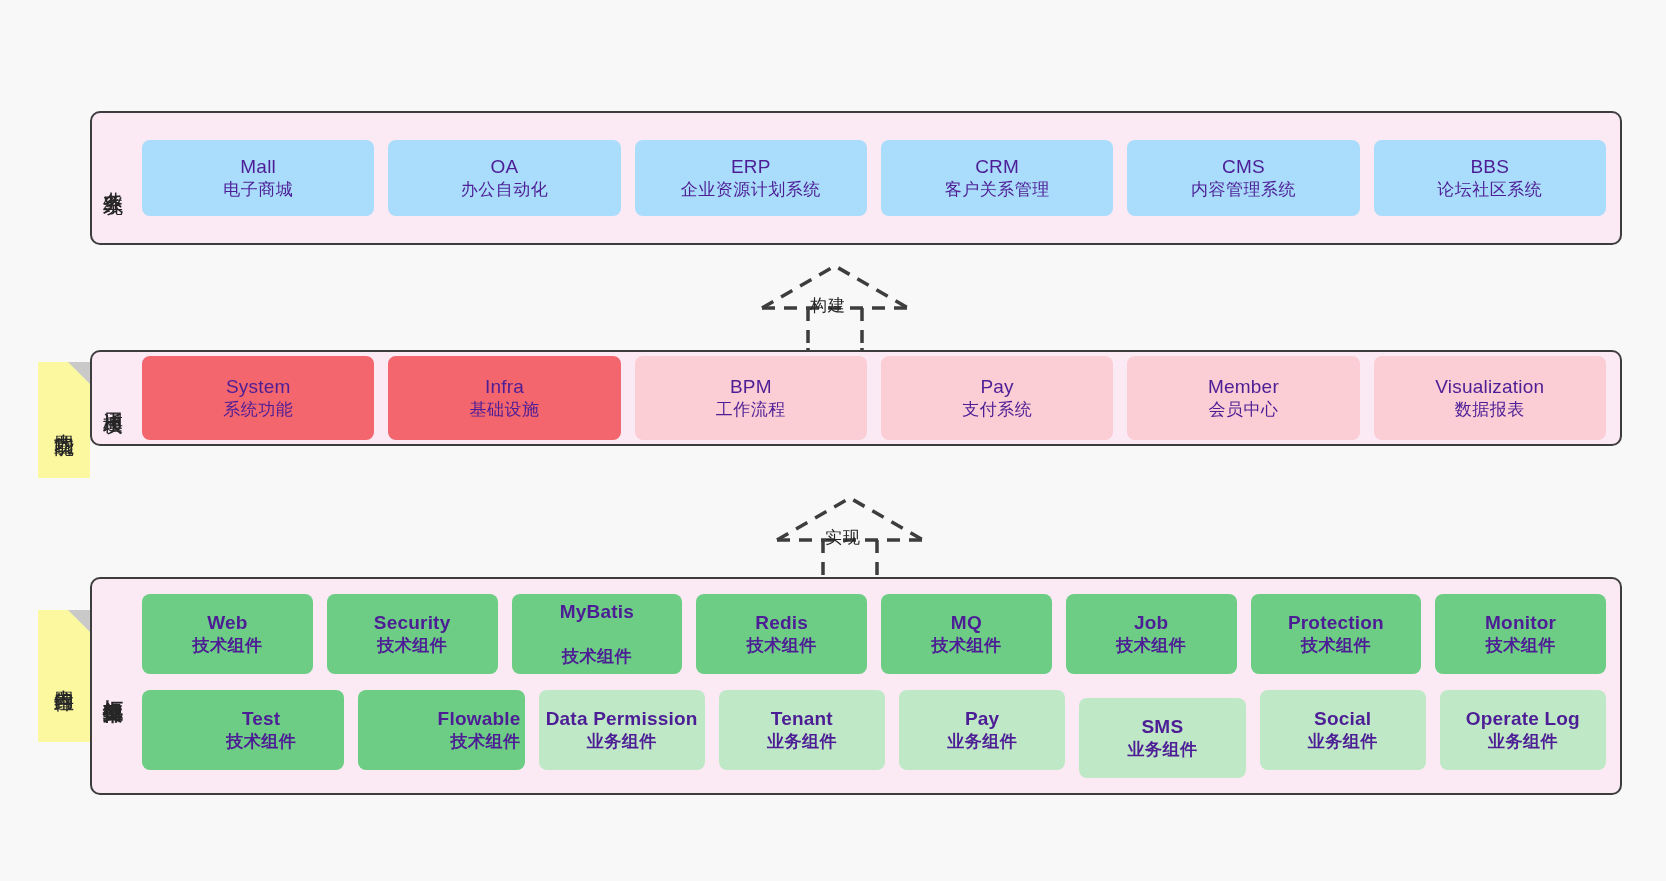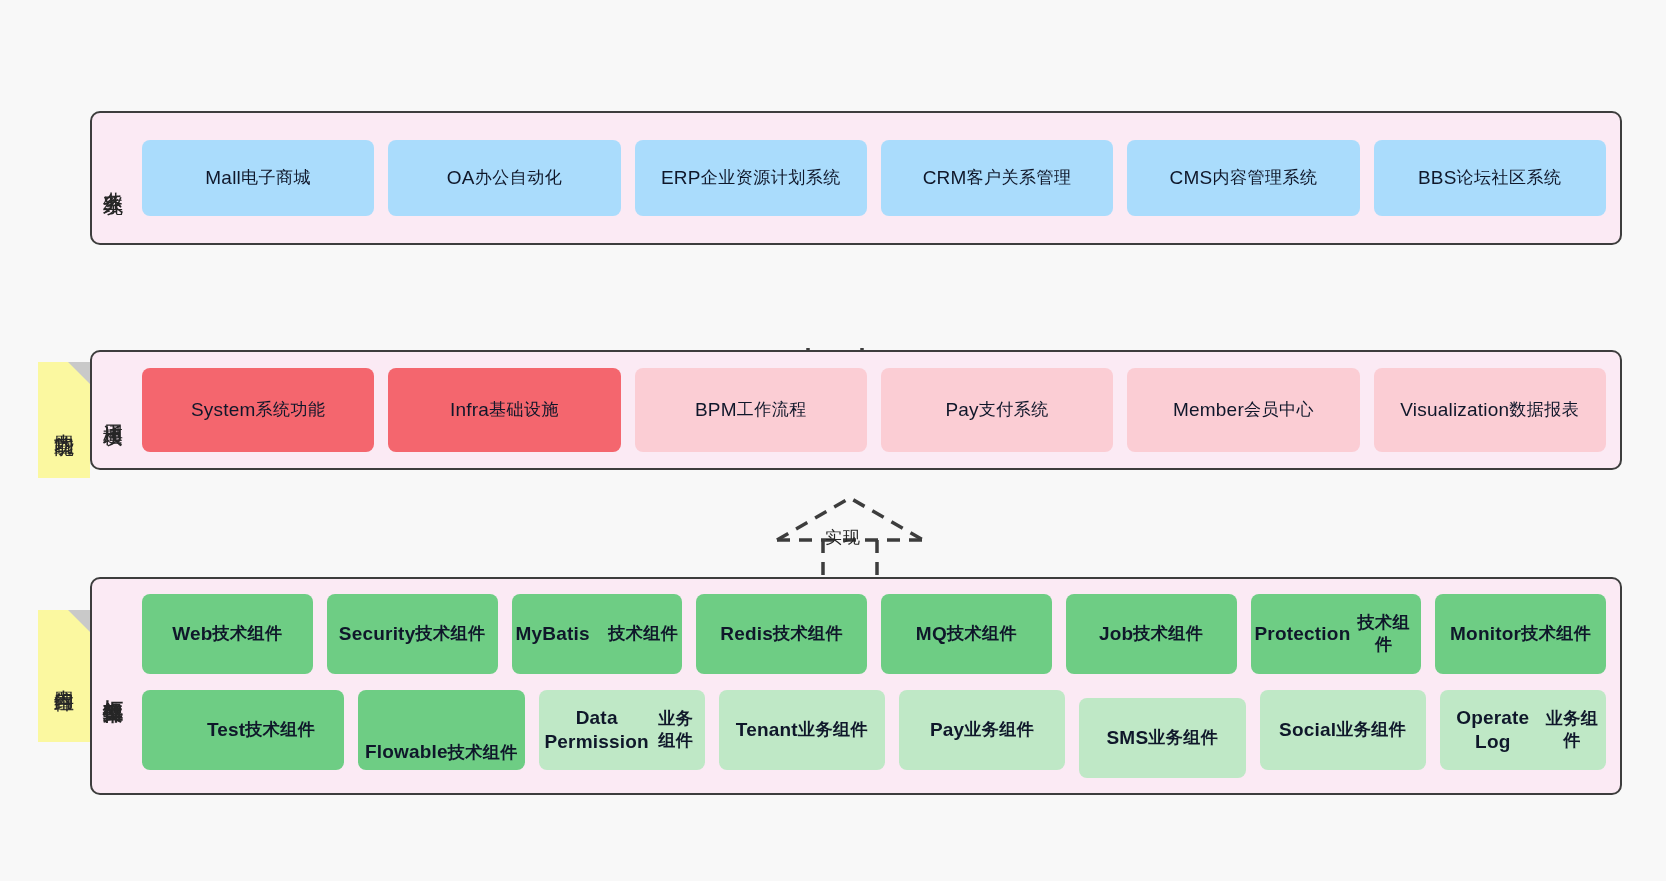--- a/index.html
+++ b/index.html
@@ -64,24 +64,25 @@
     gap: 14px;
     width: 100%;
   }
 
   
   .card {
     flex: 1 1 0;
     min-width: 0;
     border-radius: 8px;
     display: flex;
+    flex-direction: column;
     align-items: center;
     justify-content: center;
     text-align: center;
-    color: #0f172a;
+    color: #4c1d95;
     line-height: 1.28;
     padding: 6px 4px;
     user-select: none;
   }
   .card .en {
     font-size: 19px;
     letter-spacing: 0.2px;
   }
   .card .cn {
     font-size: 17px;
@@ -159,35 +160,46 @@
           <div class="en">CMS</div>
           <div class="cn">内容管理系统</div>
         </div>
         <div class="card" style="background: rgb(170, 220, 252);">
           <div class="en">BBS</div>
           <div class="cn">论坛社区系统</div>
         </div>
       </div>
   </div>
 
+  <div class="connector" id="conn-build" style="left:750px; top:258px; width:170px; height:90px;">
+    <svg width="170" height="90" viewBox="0 0 170 90" aria-hidden="true">
+
+      <polyline points="12,50 85,8 158,50" fill="none" stroke="#3d3d3d" stroke-width="3.5" stroke-dasharray="13 9" stroke-linecap="butt"></polyline>
+      <polyline points="12,50 158,50" fill="none" stroke="#3d3d3d" stroke-width="3.5" stroke-dasharray="13 9" stroke-linecap="butt"></polyline>
+
+      <polyline points="58,50 58,90" fill="none" stroke="#3d3d3d" stroke-width="3.5" stroke-dasharray="13 9"></polyline>
+      <polyline points="112,50 112,90" fill="none" stroke="#3d3d3d" stroke-width="3.5" stroke-dasharray="13 9"></polyline>
+    </svg>
+    <span class="conn-label" style="left:60px; top:36px;">构建</span>
+  </div>
 
   <div class="connector" style="left:750px; top:348px; width:170px; height:10px;">
     <svg width="170" height="10" viewBox="0 0 170 10" aria-hidden="true">
       <polyline points="58,0 58,4" fill="none" stroke="#3d3d3d" stroke-width="3.5"></polyline>
       <polyline points="112,0 112,4" fill="none" stroke="#3d3d3d" stroke-width="3.5"></polyline>
       <polyline points="58,4 112,4" fill="none" stroke="#3d3d3d" stroke-width="3.5" stroke-dasharray="13 9"></polyline>
     </svg>
   </div>
 
   <div class="note" id="note-functions" style="left:38px; top:362px; height:116px;">
     <span class="fold"></span>
     <span>内置功能</span>
   </div>
 
-  <div class="layer mod" id="layer-modules" style="left:90px; top:350px; width:1532px; height:120px;">
+  <div class="layer mod" id="layer-modules" style="left:90px; top:350px; width:1532px; height:96px;">
     <div class="layer-title">通用模块</div>
     <div class="layer-body" id="body-modules">
         <div class="card" style="background: rgb(244, 102, 110);">
           <div class="en">System</div>
           <div class="cn">系统功能</div>
         </div>
         <div class="card" style="background: rgb(244, 102, 110);">
           <div class="en">Infra</div>
           <div class="cn">基础设施</div>
         </div>

